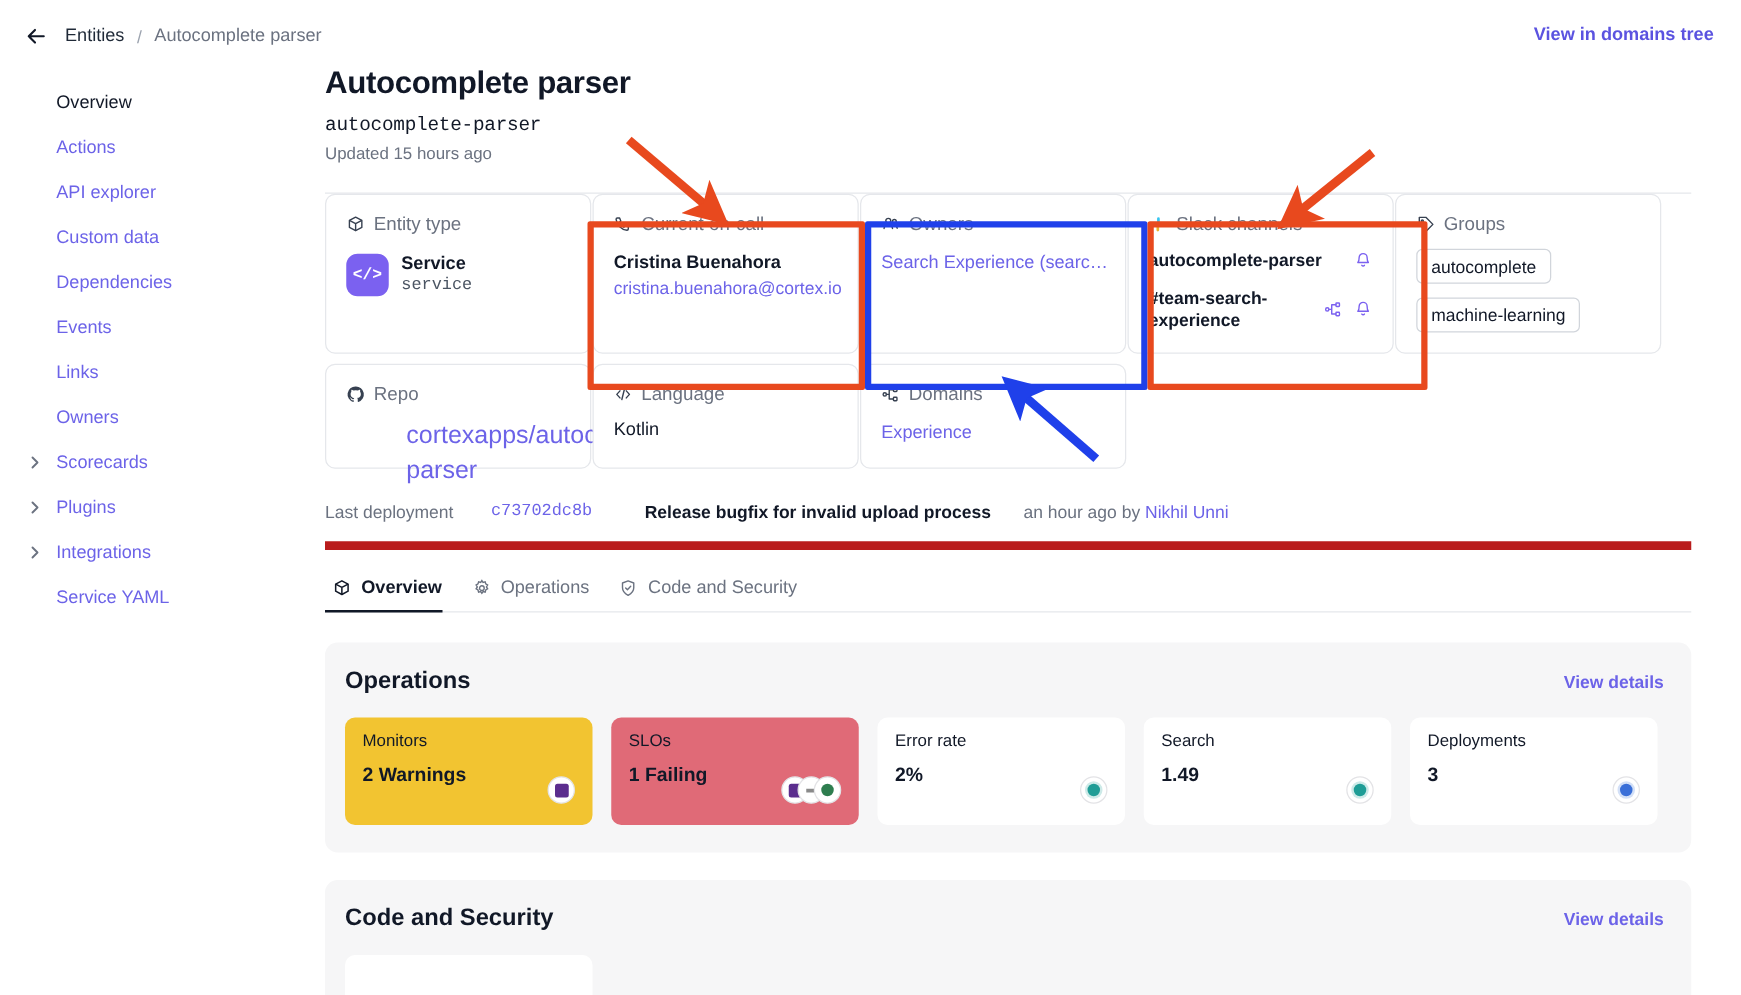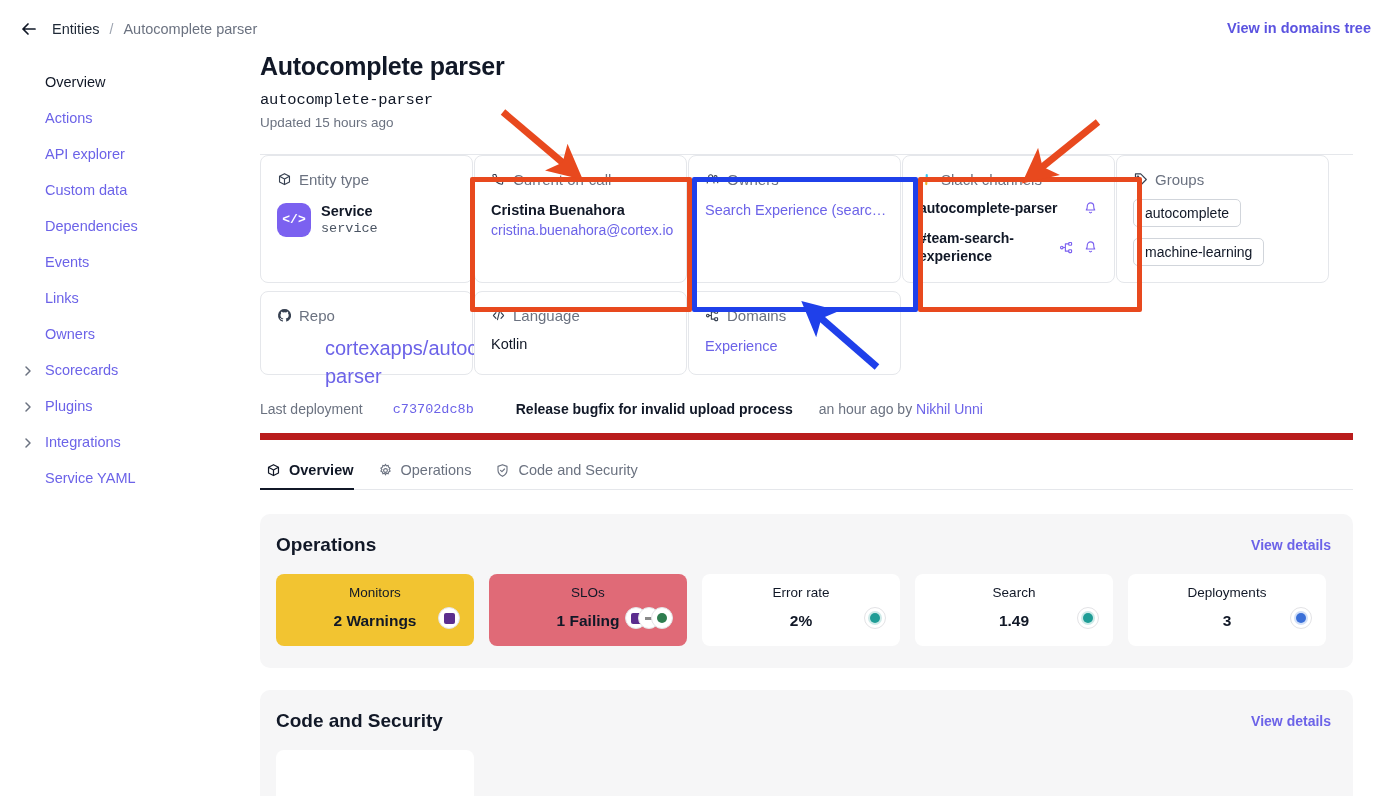--- a/index.html
+++ b/index.html
@@ -138,22 +138,22 @@
     margin-top: 24px; background: #f6f6f7; border-radius: 10px;
     padding: 20px 20px 22px 16px; position: relative;
   }
   .panel-title { font-size: 19px; font-weight: bold; color: #111827; }
   .panel-link {
     position: absolute; right: 22px; top: 23px;
     font-size: 14px; font-weight: bold; color: #6c63e8; cursor: pointer;
   }
   .metric-row { display: flex; gap: 15px; margin-top: 18px; }
   .metric {
-    width: 198px; height: 72px; border-radius: 8px; background: #ffffff;
-    padding: 11px 14px 0 14px; position: relative; text-align: center;
+    width: 198px; height: 86px; border-radius: 8px; background: #ffffff;
+    padding: 11px 14px 0 14px; position: relative;
   }
   .metric .m-label { font-size: 13.5px; color: #111827; }
   .metric .m-value { margin-top: 12px; font-size: 15.5px; font-weight: bold; color: #111827; }
   .metric .m-ico {
     position: absolute; right: 14px; bottom: 17px;
     display: flex; align-items: center;
   }
   .badge-circle {
     width: 22px; height: 22px; border-radius: 50%; background: #fff;
     border: 1px solid #e3e3e6; display: flex; align-items: center; justify-content: center;

